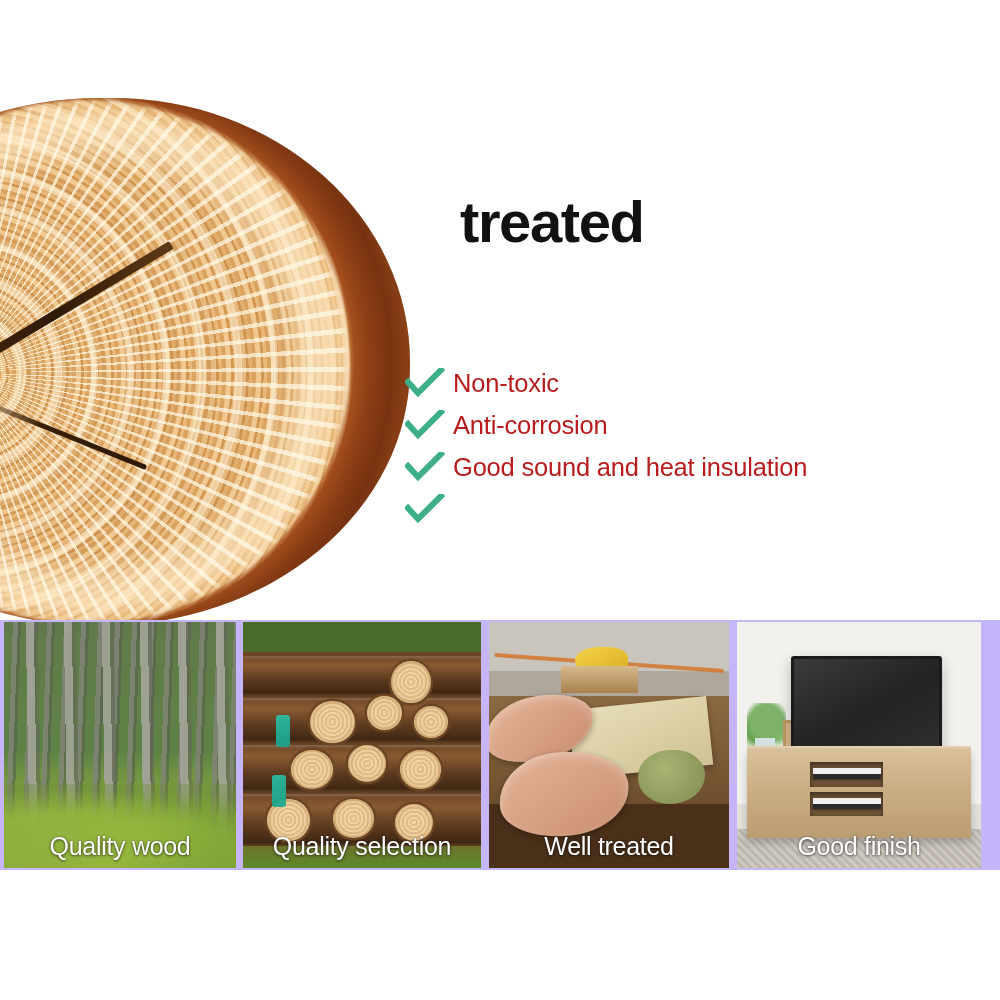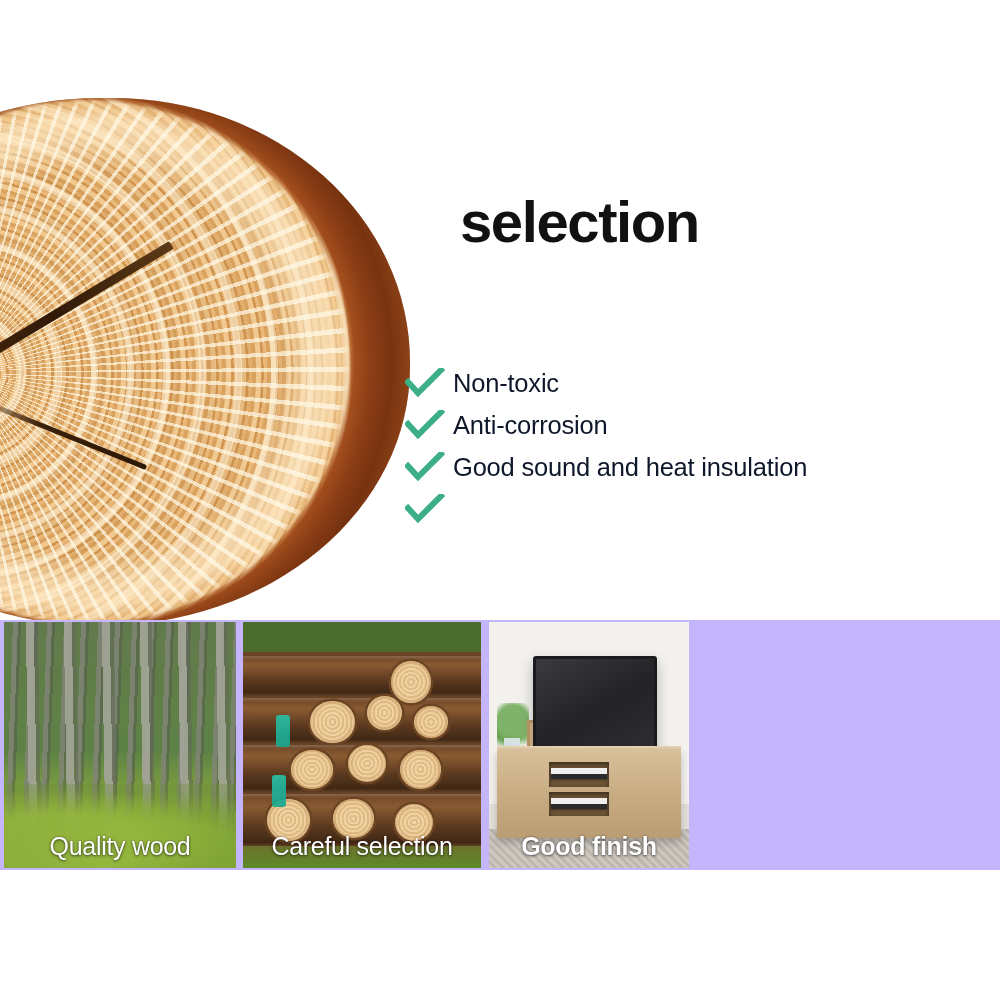--- a/index.html
+++ b/index.html
@@ -82,33 +82,33 @@
     font-size:58px; line-height:.96; font-weight:bold;
     letter-spacing:-1.4px; color:#111112;
   }
   .headline .l2{ display:block; }
 
   
   .bullets{ position:absolute; left:405px; top:362px; width:560px; }
   .brow{ display:flex; align-items:center; height:42px; }
   .check{ width:48px; flex:0 0 48px; display:flex; align-items:center; justify-content:flex-start; }
   .check svg{ display:block; }
-  .btext{ font-size:25.5px; color:#0f172a; letter-spacing:-.2px; white-space:nowrap; }
+  .btext{ font-size:25.5px; color:#b91c1c; letter-spacing:-.2px; white-space:nowrap; }
 
   
   .strip{
     position:absolute; left:0; top:620px; width:1000px; height:250px;
     background:#c4b5fd;
     display:flex; align-items:flex-start;
   }
   .panel{ position:relative; height:246px; margin-top:2px; overflow:hidden; background:#bbb; }
   .p1{ width:232px; margin-left:4px; }
   .p2{ width:238px; margin-left:7px; }
   .p3{ width:240px; margin-left:8px; }
-  .p4{ width:200px; margin-left:8px; margin-right:19px;font-weight:bold; }
+  .p4{ width:244px; margin-left:8px; margin-right:19px; }
 
   .cap{
     position:absolute; left:0; right:0; bottom:7px; text-align:center;
     color:#fff; font-size:25px; letter-spacing:-.3px;
     text-shadow:0 1px 3px rgba(0,0,0,.55), 0 0 2px rgba(0,0,0,.4);
     z-index:9;
   }
 
   
   .forest{ position:absolute; inset:0;
@@ -226,21 +226,21 @@
       <div class="rings2"></div>
       <div class="sapwood"></div>
       <div class="rays"></div>
 
       <div class="crack c1"></div>
       <div class="crack c2"></div>
     </div>
   </div>
 
   <h1 class="headline">
-    <span class="l2">selection</span>
+    <span class="l2">treated</span>
   </h1>
 
   <div class="bullets">
 
     <div class="brow">
       <span class="check">
         <svg width="40" height="30" viewBox="0 0 40 30" aria-hidden="true">
           <path d="M3 14 L13 25 L36 2" fill="none" stroke="#3CAF86" stroke-width="6" stroke-linecap="square" stroke-linejoin="miter"></path>
         </svg>
       </span>
@@ -298,23 +298,35 @@
       <div class="endcut" style="left:72%;top:34%;width:14%;height:13%"></div>
       <div class="endcut" style="left:20%;top:52%;width:18%;height:16%"></div>
       <div class="endcut" style="left:44%;top:50%;width:16%;height:15%"></div>
       <div class="endcut" style="left:66%;top:52%;width:17%;height:16%"></div>
       <div class="endcut" style="left:10%;top:72%;width:18%;height:17%"></div>
       <div class="endcut" style="left:38%;top:72%;width:17%;height:16%"></div>
       <div class="endcut" style="left:64%;top:74%;width:16%;height:15%"></div>
       <div class="mark" style="left:14%;top:38%"></div>
       <div class="mark" style="left:12%;top:62%"></div>
       <div class="logs-grass"></div>
-      <div class="cap">Careful selection</div>
-    </div>
-
+      <div class="cap">Quality selection</div>
+    </div>
+
+    <div class="panel p3">
+      <div class="shop"></div>
+      <div class="cord"></div>
+      <div class="glove"></div>
+      <div class="blocks"></div>
+      <div class="bench"></div>
+      <div class="board"></div>
+      <div class="rag"></div>
+      <div class="hand h1"></div>
+      <div class="hand h2"></div>
+      <div class="cap">Well treated</div>
+    </div>
 
     <div class="panel p4">
       <div class="room"></div>
       <div class="rug"></div>
       <div class="plant"></div>
       <div class="vase"></div>
       <div class="frame"></div>
       <div class="tv"></div>
       <div class="tvstand"></div>
       <div class="tvtop"></div>

